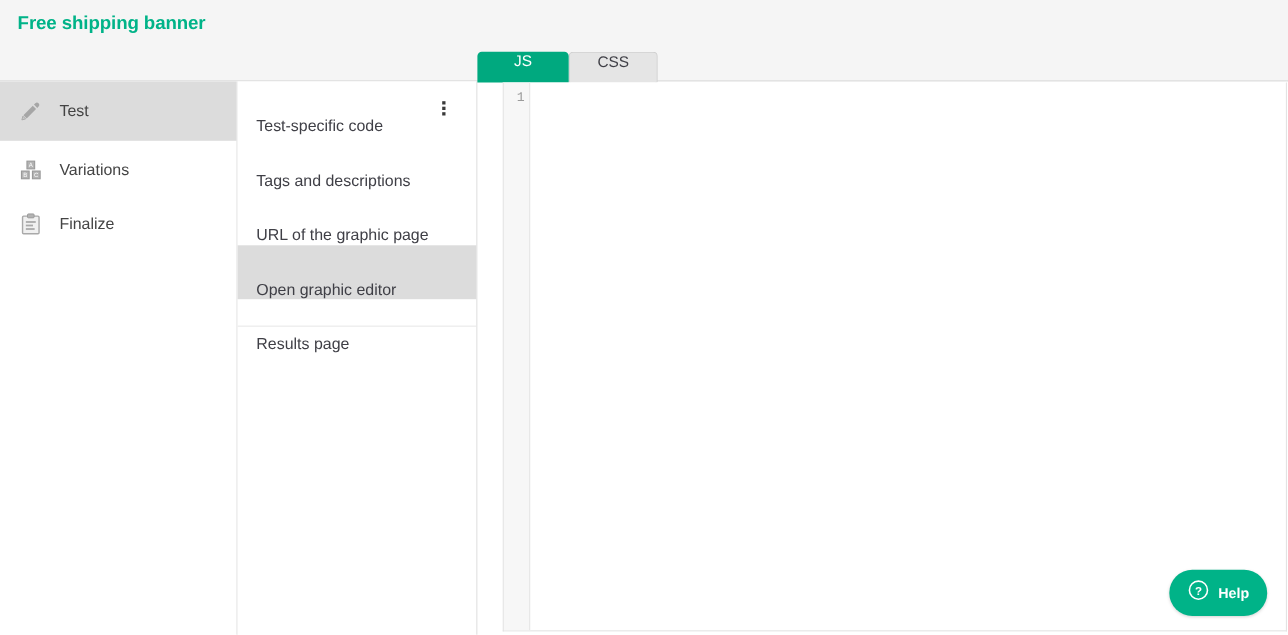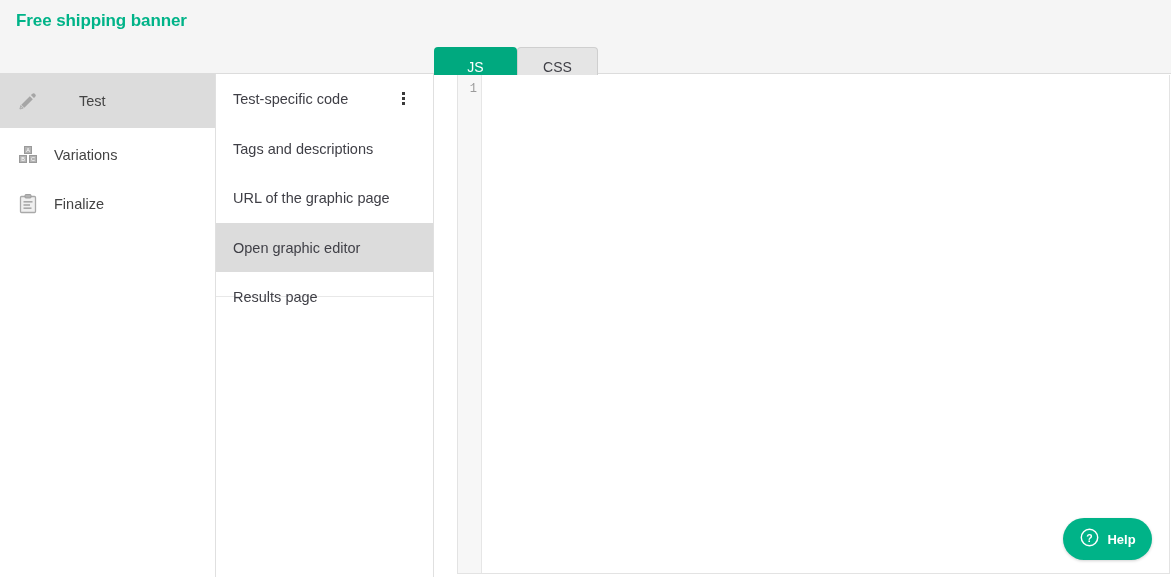--- a/index.html
+++ b/index.html
@@ -66,21 +66,20 @@
     left: 0;
     width: 215px;
     height: 54px;
     display: flex;
     align-items: center;
     box-sizing: border-box;
     cursor: pointer;
   }
   .side-item.active {
     background: #dcdcdc;
-    gap: 25px;
   }
   .side-icon {
     width: 32px;
     margin-left: 12px;
     display: flex;
     align-items: center;
     justify-content: center;
     flex: 0 0 auto;
   }
   .side-label {
@@ -127,21 +126,21 @@
     background: #ffffff;
     border-right: 1px solid #e0e0e0;
     box-sizing: border-box;
   }
   .menu-item {
     position: absolute;
     left: 0;
     width: 217px;
     height: 49px;
     display: flex;
-    align-items: center;
+    align-items: flex-end;
     box-sizing: border-box;
     cursor: pointer;
   }
   .menu-item.active {
     background: #dcdcdc;
   }
   .menu-item .mi-label {
     margin-left: 17px;
     font-size: 14.5px;
     color: #3f3f46;
@@ -196,21 +195,21 @@
     top: 0;
     width: 737px;
     height: 74px;
     background: transparent;
   }
   .tab {
     position: absolute;
     top: 47px;
     height: 28px;
     display: flex;
-    align-items: flex-end;
+    align-items: flex-start;
     justify-content: center;
     font-size: 14px;
     box-sizing: border-box;
     border-top-left-radius: 4px;
     border-top-right-radius: 4px;
     cursor: pointer;
   }
   .tab-js {
     left: 0px;
     width: 83px;

